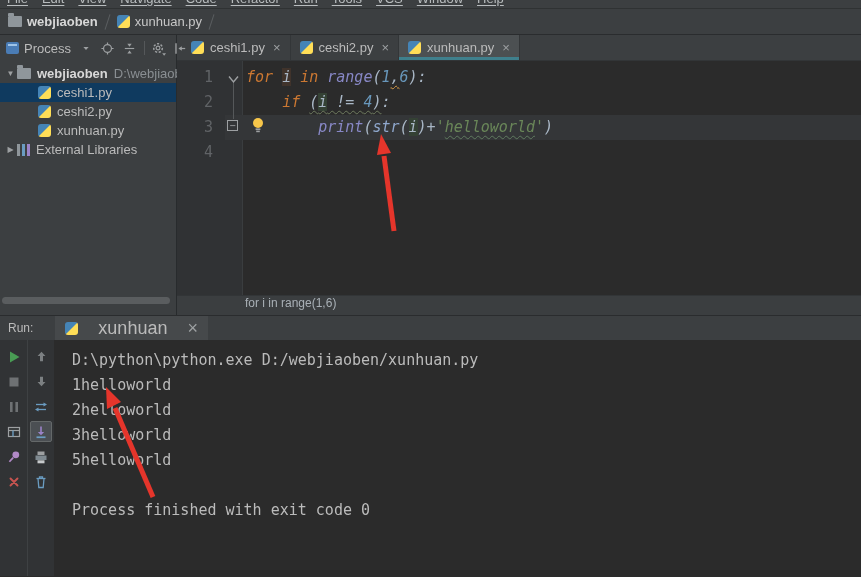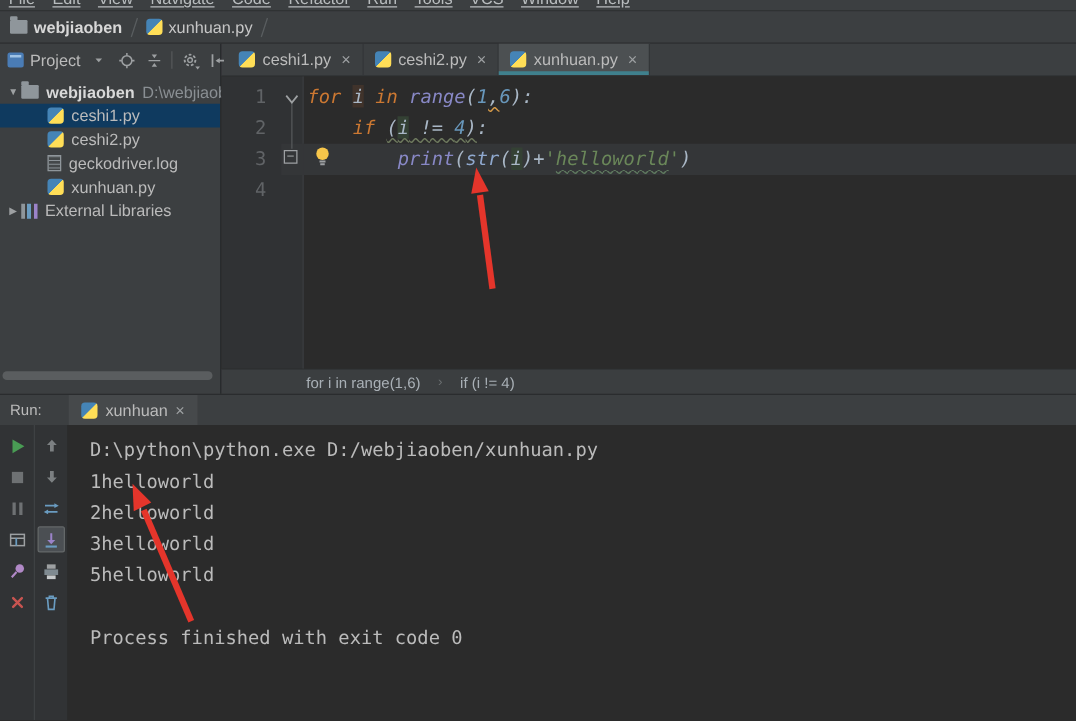--- a/index.html
+++ b/index.html
@@ -74,27 +74,27 @@
   .tok.pl { color:#a9b7c6; }
   .tok.hw { background:#40332b; }
   .tok.hr { background:#344134; }
   .tok.cond { text-decoration:underline wavy #6e7a5e 1px; text-underline-offset:3px; }
   .tok.strwarn { text-decoration:underline wavy #5f7a5f 1px; text-underline-offset:3px; }
   .tok.wc { text-decoration:underline wavy #d89b48 1px; text-underline-offset:3px; }
   #fold-line { position:absolute; left:56px; top:20px; height:38px; width:1px; background:#55585a; }
   #fold-open { position:absolute; left:51px; top:9px; }
   #fold-close { position:absolute; left:50px; top:59px; width:11px; height:11px; border:1px solid #9da0a2; background:#343638; color:#9da0a2; font-size:10px; line-height:9px; text-align:center; }
   #bulb { position:absolute; left:74px; top:56px; }
-  #editor-breadcrumbs { height:20px; background:#3b3e40; border-top:1px solid #323537; display:flex; align-items:center; padding-left:68px; font-size:12px; color:#a9b0b6; gap:14px; }
+  #editor-breadcrumbs { height:20px; background:#3b3e40; border-top:1px solid #323537; display:flex; align-items:flex-start; padding-left:68px; font-size:12px; color:#a9b0b6; gap:14px;flex-direction:column; }
   #editor-breadcrumbs .sep { color:#6a6e70; font-size:11px; }
   
   #run-panel { height:261px; display:flex; flex-direction:column; border-top:1px solid #2a2c2e; }
   #run-header { height:24px; background:#3c3f41; display:flex; align-items:stretch; }
   #run-header .run-label { display:flex; align-items:center; padding:0 8px; color:#bbbbbb; font-size:12px; }
-  #run-tab { display:flex; align-items:center; gap:6px; background:#46494b; padding:0 10px; margin-left:14px; color:#bbbbbb; font-size:13px; }
+  #run-tab { display:flex; align-items:center; gap:20px; background:#46494b; padding:0 10px; margin-left:14px; color:#bbbbbb; font-size:18px; }
   #run-tab .close { color:#9da0a2; }
   #run-body { flex:1; display:flex; min-height:0; }
   #run-toolbar { width:54px; background:#313335; display:flex; flex:none; }
   .tcol { width:27px; display:flex; flex-direction:column; align-items:center; padding-top:6px; gap:4px; }
   .tcol.right { border-left:1px solid #3e4143; }
   .tbtn { width:22px; height:21px; display:flex; align-items:center; justify-content:center; border:1px solid transparent; border-radius:2px; }
   .tbtn.selected { background:#4b4f53; border-color:#646869; }
   #console { flex:1; background:#2b2b2b; padding:8px 0 0 18px; font-family:"DejaVu Sans Mono", monospace; font-size:15px; color:#bbbbbb; overflow:hidden; }
   .console-line { height:25px; line-height:25px; white-space:pre; }
   
@@ -129,21 +129,21 @@
       <span class="pyicon"></span>
       <span class="lbl">xunhuan.py</span>
     </span>
     <span class="crumb-sep"></span>
   </div>
 
 <div id="main">
   <div id="project-panel">
     <div id="project-toolbar">
       <span class="winicon"></span>
-      <span class="title">Project</span>
+      <span class="title">Process</span>
       <span class="dd svgbtn" id="project-dd">
           <svg width="12" height="12" viewBox="0 0 16 16">
             <polygon points="4.5,6.5 11.5,6.5 8,10.5" fill="#9da0a2"></polygon>
           </svg>
         </span>
       <span class="spacer"></span>
       <span id="project-toolbar-icons" style="display:flex;align-items:center;">
           <span class="svgbtn">
             <svg width="15" height="15" viewBox="0 0 16 16">
               <circle cx="8" cy="8" r="4.2" fill="none" stroke="#9da0a2" stroke-width="1.3"></circle>
@@ -181,24 +181,20 @@
           <span class="lbl">webjiaoben</span>
           <span class="suffix">D:\webjiaoben</span>
         </div>
         <div class="tree-row selected" style="padding-left: 38px;">
           <span class="pyicon"></span>
           <span class="lbl">ceshi1.py</span>
         </div>
         <div class="tree-row" style="padding-left: 38px;">
           <span class="pyicon"></span>
           <span class="lbl">ceshi2.py</span>
-        </div>
-        <div class="tree-row" style="padding-left: 38px;">
-          <span class="logicon"></span>
-          <span class="lbl">geckodriver.log</span>
         </div>
         <div class="tree-row" style="padding-left: 38px;">
           <span class="pyicon"></span>
           <span class="lbl">xunhuan.py</span>
         </div>
         <div class="tree-row" style="padding-left: 4px;">
           <span class="expander">▶</span>
           <span class="libicon"></span>
           <span class="lbl">External Libraries</span>
         </div>

